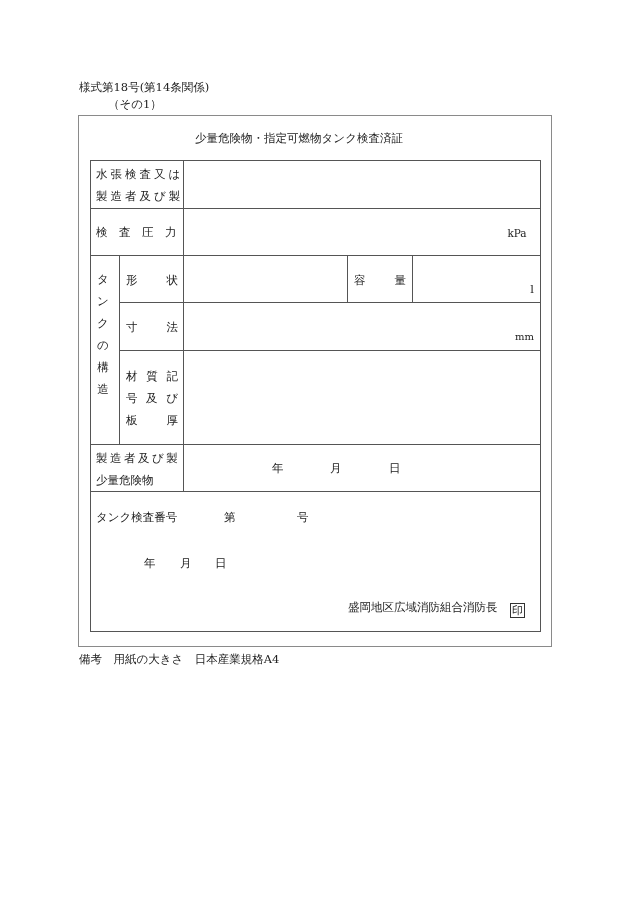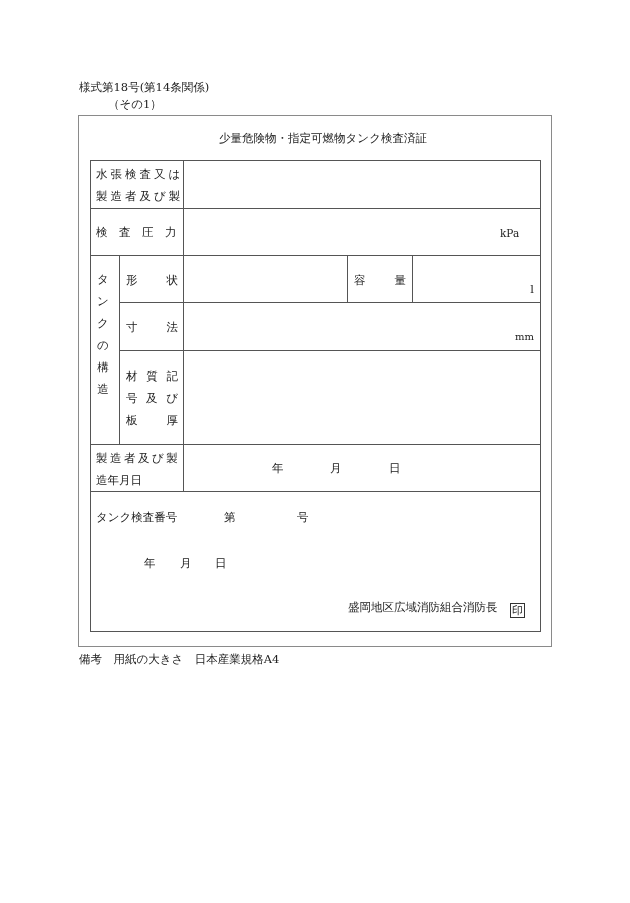--- a/index.html
+++ b/index.html
@@ -15,21 +15,21 @@
   .inkan { display:inline-block; border:1px solid #333; padding:0 1px; font-size:11px; line-height:13px; }
 </style>
 </head>
 <body>
 
 <div class="abs t" style="left:79px;top:80px;">様式第18号(第14条関係)</div>
 <div class="abs t" style="left:84px;top:97px;margin-left:24px;">（その1）</div>
 
 <div class="outer"></div>
 
-<div class="abs t" style="left:86px;top:131px;width:474px;text-align:center;">少量危険物・指定可燃物タンク検査済証</div>
+<div class="abs t" style="left:62px;top:131px;width:474px;text-align:center;">少量危険物・指定可燃物タンク検査済証</div>
 
 <div class="abs" style="left:90px;top:160px;width:451px;height:472px;border:1px solid #555;box-sizing:border-box;"></div>
 
 <div class="line-h" style="left:90px;top:208px;width:451px;"></div>
 <div class="line-h" style="left:90px;top:255px;width:451px;"></div>
 <div class="line-h" style="left:119px;top:302px;width:422px;"></div>
 <div class="line-h" style="left:119px;top:350px;width:422px;"></div>
 <div class="line-h" style="left:90px;top:444px;width:451px;"></div>
 <div class="line-h" style="left:90px;top:491px;width:451px;"></div>
 
@@ -37,21 +37,21 @@
 <div class="line-v" style="left:119px;top:255px;height:189px;"></div>
 <div class="line-v" style="left:347px;top:255px;height:47px;"></div>
 <div class="line-v" style="left:412px;top:255px;height:47px;"></div>
 
 <div class="abs t" style="left:96px;top:167px;letter-spacing:3px;text-align:center;">水張検査又は</div>
 <div class="abs t" style="left:96px;top:189px;letter-spacing:3px;">製造者及び製</div>
 <div class="abs" style="left:184px;top:161px;width:356px;height:47px;"></div>
 
 <div class="abs t" style="left:96px;top:225px;">検　査　圧　力</div>
 <div class="abs" style="left:184px;top:209px;width:356px;height:46px;"></div>
-<div class="abs t" style="left:500px;top:226px;width:34px;text-align:left;font-size:10.5px;">kPa</div>
+<div class="abs t" style="left:500px;top:226px;width:34px;text-align:center;font-size:10.5px;">kPa</div>
 
 <div class="abs" style="left:96px;top:272px;width:14px;display:flex;flex-direction:column;align-items:center;gap:8px;font-size:11.5px;line-height:14px;">
   <span>タ</span>
   <span>ン</span>
   <span>ク</span>
   <span>の</span>
   <span>構</span>
   <span>造</span>
 </div>
 
@@ -85,21 +85,21 @@
   <span>及</span>
   <span>び</span>
 </div>
 <div class="abs t spread" style="left:126px;top:413px;width:52px;">
   <span>板</span>
   <span>厚</span>
 </div>
 <div class="abs" style="left:184px;top:351px;width:356px;height:93px;"></div>
 
 <div class="abs t" style="left:96px;top:451px;letter-spacing:2.5px;">製造者及び製</div>
-<div class="abs t" style="left:96px;top:473px;">造年月日</div>
+<div class="abs t" style="left:96px;top:473px;">少量危険物</div>
 <div class="abs" style="left:184px;top:445px;width:356px;height:46px;"></div>
 <div class="abs t" style="left:272px;top:461px;">年</div>
 <div class="abs t" style="left:330px;top:461px;">月</div>
 <div class="abs t" style="left:389px;top:461px;">日</div>
 
 <div class="abs t" style="left:96px;top:510px;">タンク検査番号</div>
 <div class="abs t" style="left:224px;top:510px;">第</div>
 <div class="abs" style="left:240px;top:506px;width:55px;height:20px;"></div>
 <div class="abs t" style="left:297px;top:510px;">号</div>
 

